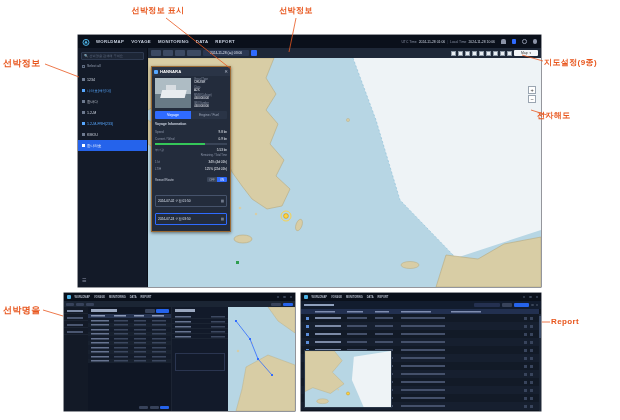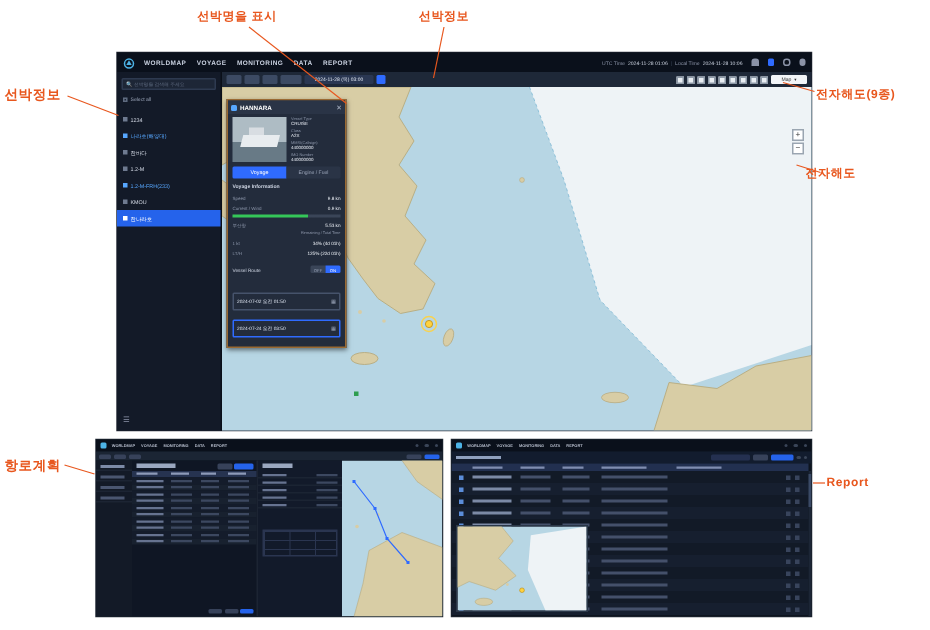--- a/index.html
+++ b/index.html
@@ -400,26 +400,26 @@
       <ellipse cx="18" cy="52" rx="6" ry="2.5" fill="#d8cda5" stroke="#b7aa7e" stroke-width="0.4"></ellipse>
       <circle cx="34" cy="40" r="1" fill="#d8cda5"></circle>
       <circle cx="44" cy="44" r="1.6" fill="#ffd23f" stroke="#b8860b" stroke-width="0.4"></circle>
     </svg>
   </div>
   <div style="position:absolute;right:0;top:21px;bottom:0;width:2px;background:#1c2636">
     <div style="position:absolute;top:2px;left:0;width:2px;height:22px;background:#3a4a66"></div>
   </div>
 </div>
 
-<div class="ann" style="left:124px;top:5px;width:68px;text-align:center;font-size:8px">선박명을 표시</div>
+<div class="ann" style="left:124px;top:5px;width:68px;text-align:center;font-size:8px">선박정보 표시</div>
 <div class="ann" style="left:275px;top:5px;width:42px;text-align:center;font-size:8px">선박정보</div>
 <div class="ann" style="left:3px;top:57px;font-size:9px">선박정보</div>
-<div class="ann" style="left:544px;top:57px;font-size:8px">전자해도(9종)</div>
+<div class="ann" style="left:544px;top:57px;font-size:8px">지도설정(9종)</div>
 <div class="ann" style="left:537px;top:110px;font-size:8px">전자해도</div>
-<div class="ann" style="left:3px;top:304px;font-size:9px">항로계획</div>
+<div class="ann" style="left:3px;top:304px;font-size:9px">선박명을</div>
 <div class="ann" style="left:551px;top:317px;font-size:8px">Report</div>
 
 <svg width="620" height="420" style="position:absolute;left:0;top:0;pointer-events:none;z-index:40">
   <line x1="166" y1="18" x2="231" y2="69" stroke="#e8571e" stroke-width="0.8"></line>
   <line x1="296" y1="18" x2="289" y2="52" stroke="#e8571e" stroke-width="0.8"></line>
   <line x1="45" y1="64" x2="79" y2="77" stroke="#e8571e" stroke-width="0.8"></line>
   <line x1="543" y1="61" x2="522" y2="55" stroke="#e8571e" stroke-width="0.8"></line>
   <line x1="547" y1="115" x2="531" y2="110" stroke="#e8571e" stroke-width="0.8"></line>
   <line x1="43" y1="310" x2="63" y2="316" stroke="#e8571e" stroke-width="0.8"></line>
   <line x1="550" y1="322" x2="542" y2="322" stroke="#e8571e" stroke-width="0.8"></line>

